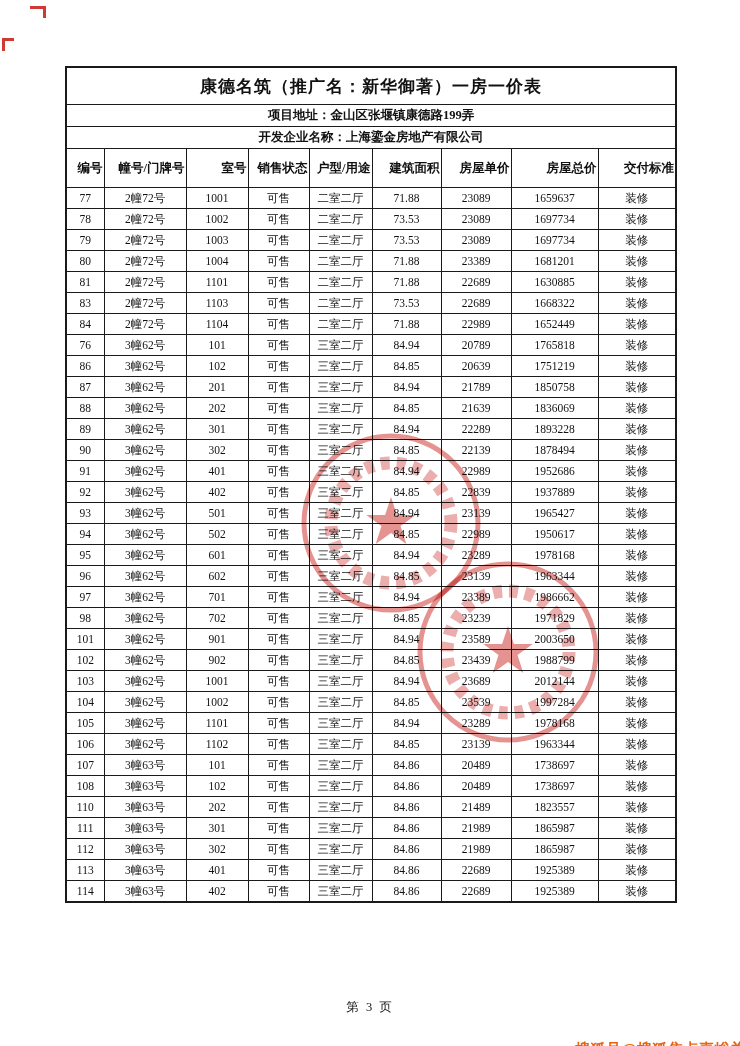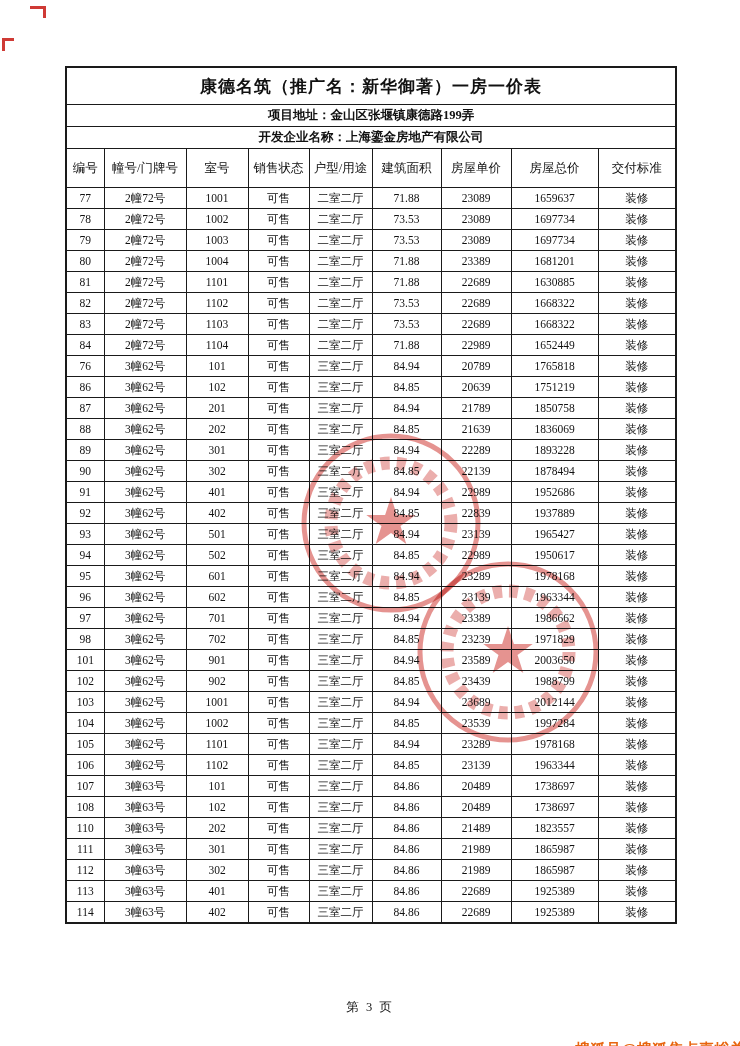--- a/index.html
+++ b/index.html
@@ -20,21 +20,21 @@
   .price-table th,.price-table td{
     border:1px solid #1a1a1a;
     text-align:center;vertical-align:middle;
     padding:0 1px;overflow:hidden;white-space:nowrap;
   }
   .title-cell{
     height:36px;font-size:17px;font-weight:bold;letter-spacing:1px;
     font-family:"Liberation Sans","DejaVu Sans",sans-serif;
   }
   .info-cell{height:21px;font-size:12.5px;font-weight:bold;}
-  .price-table thead .col-head{height:38px;font-size:12.5px;font-weight:normal;}
+  .price-table thead .col-head{height:38px;font-size:12.5px;font-weight:bold;text-align:right;}
   .price-table tbody td{height:20px;font-size:11.5px;}
   
   .stamp{position:absolute;opacity:.55;mix-blend-mode:multiply;pointer-events:none;}
   
   .red-mark-1{position:absolute;left:30px;top:6px;width:13px;height:9px;
     border-top:3px solid #cf3a35;border-right:3px solid #cf3a35;}
   .red-mark-2{position:absolute;left:2px;top:38px;width:9px;height:10px;
     border-top:3px solid #cf3a35;border-left:3px solid #cf3a35;}
   .page-number{
     position:absolute;left:65px;top:999px;width:610px;
@@ -139,31 +139,20 @@
           <td>2幢72号</td>
           <td>1101</td>
           <td>可售</td>
           <td>二室二厅</td>
           <td>71.88</td>
           <td>22689</td>
           <td>1630885</td>
           <td>装修</td>
         </tr>
         <tr>
-          <td>82</td>
-          <td>2幢72号</td>
-          <td>1102</td>
-          <td>可售</td>
-          <td>二室二厅</td>
-          <td>73.53</td>
-          <td>22689</td>
-          <td>1668322</td>
-          <td>装修</td>
-        </tr>
-        <tr>
           <td>83</td>
           <td>2幢72号</td>
           <td>1103</td>
           <td>可售</td>
           <td>二室二厅</td>
           <td>73.53</td>
           <td>22689</td>
           <td>1668322</td>
           <td>装修</td>
         </tr>

